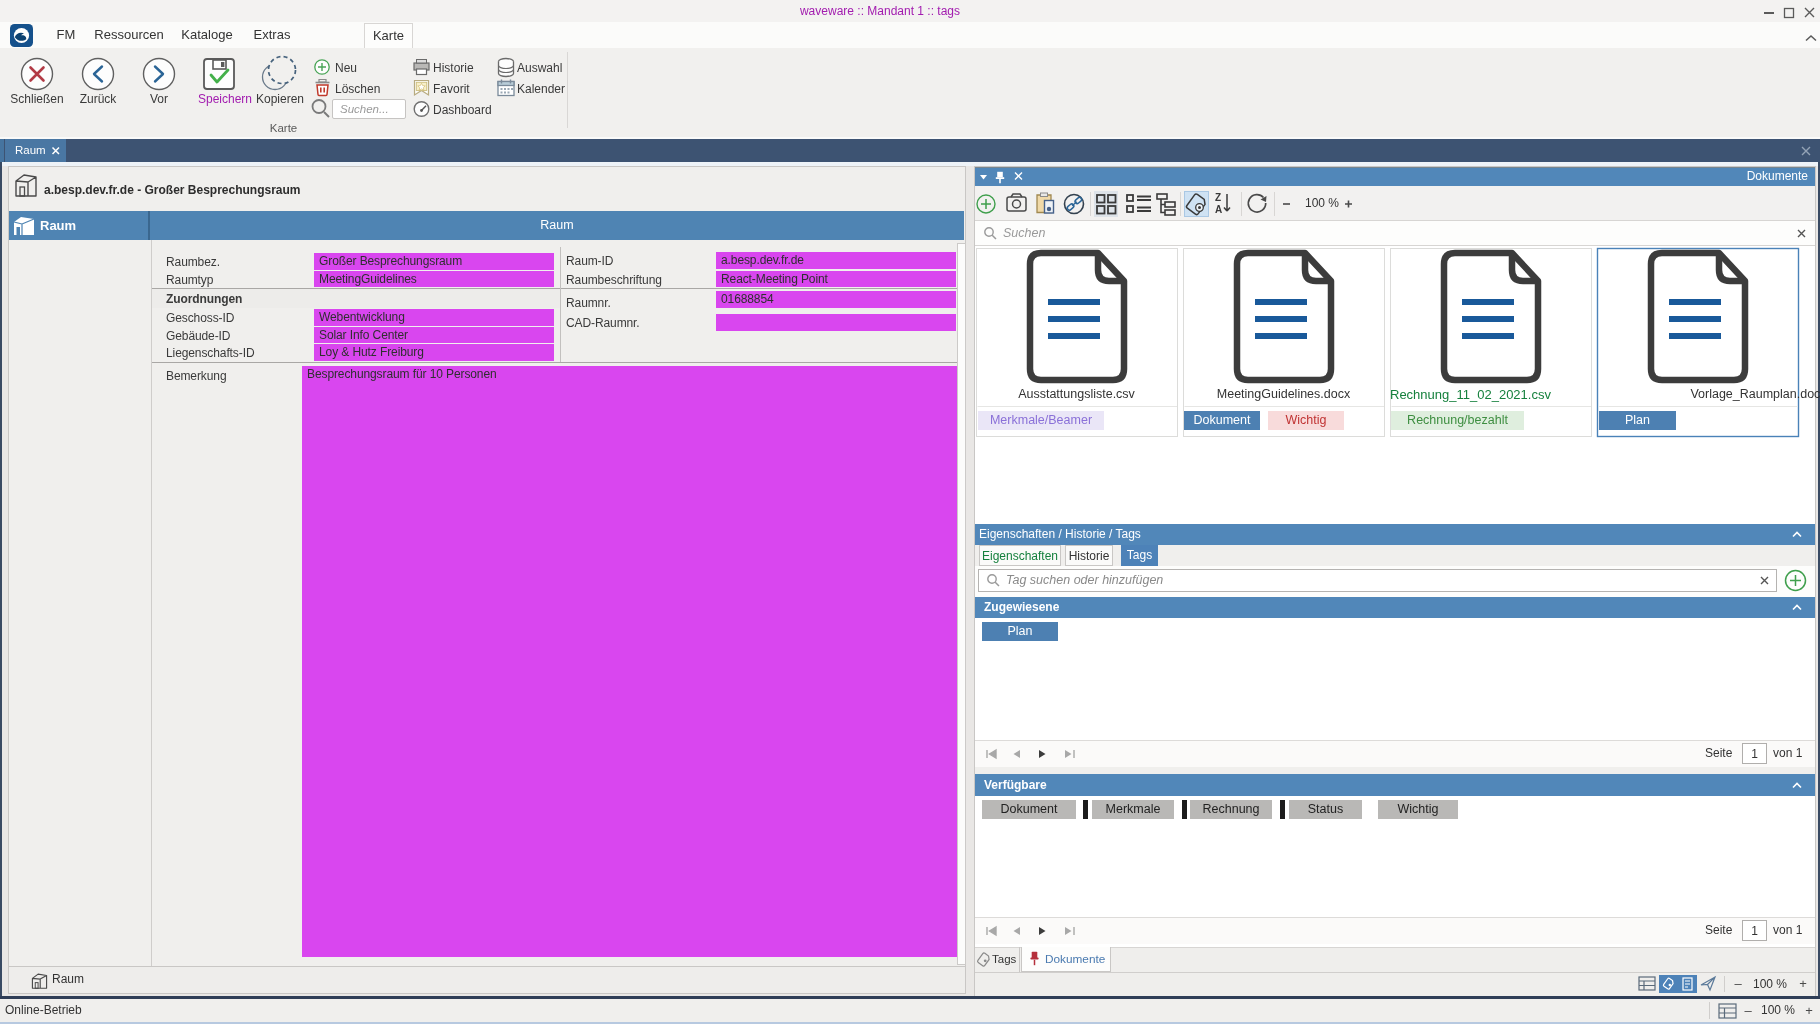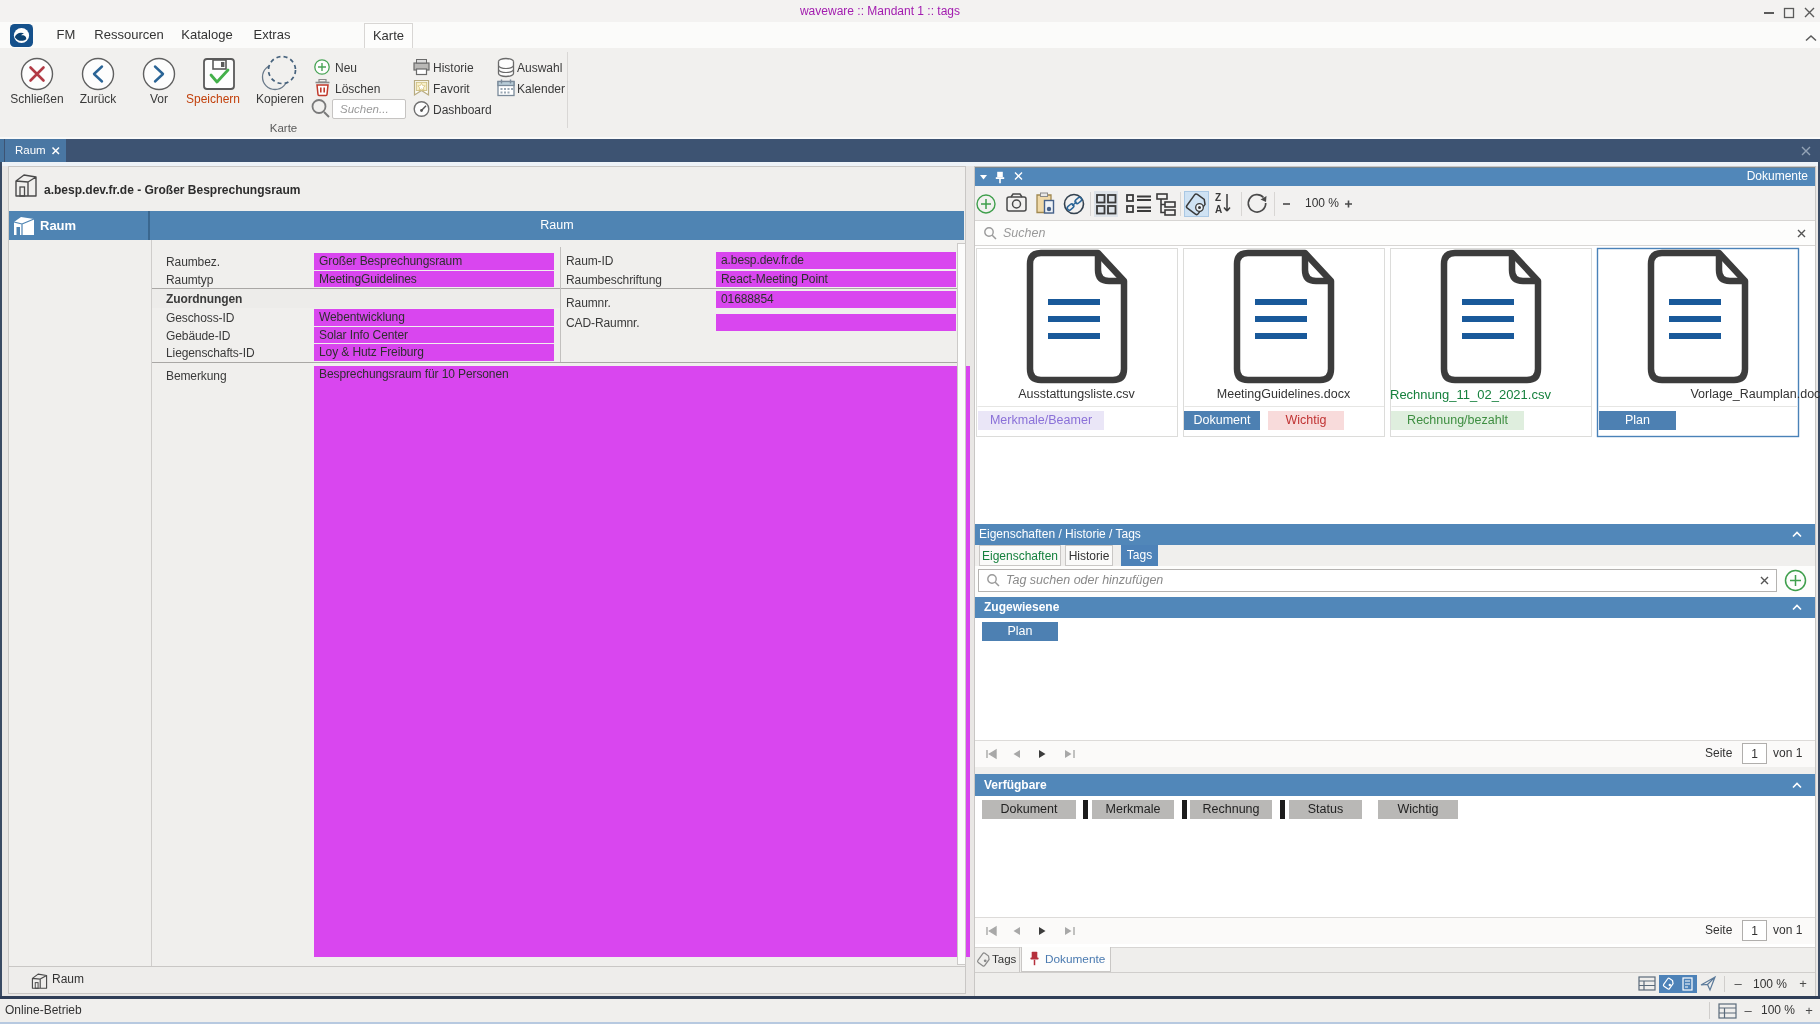--- a/index.html
+++ b/index.html
@@ -108,21 +108,21 @@
           <rect x="511" y="40" width="2" height="2"></rect>
    <rect x="500.5" y="43.5" width="2" height="2"></rect>
           <rect x="504" y="43.5" width="2" height="2"></rect>
           <rect x="507.5" y="43.5" width="2" height="2"></rect>
   </g>
  </g>
 </svg>
 <div class="abs" style="left:7px;top:92px;width:60px;text-align:center;font-size:12px;color:#3a3a3a;">Schließen</div>
 <div class="abs" style="left:68px;top:92px;width:60px;text-align:center;font-size:12px;color:#3a3a3a;">Zurück</div>
 <div class="abs" style="left:129px;top:92px;width:60px;text-align:center;font-size:12px;color:#3a3a3a;">Vor</div>
-<div class="abs" style="left:186px;top:92px;width:66px;text-align:left;font-size:12px;color:#c2410c;">Speichern</div>
+<div class="abs" style="left:186px;top:92px;width:66px;text-align:right;font-size:12px;color:#a21caf;">Speichern</div>
 <div class="abs" style="left:247px;top:92px;width:66px;text-align:center;font-size:12px;color:#3a3a3a;">Kopieren</div>
 <div class="abs" style="left:335px;top:61px;font-size:12px;color:#3a3a3a;">Neu</div>
 <div class="abs" style="left:335px;top:82px;font-size:12px;color:#3a3a3a;">Löschen</div>
 <div class="abs" style="left:332px;top:99px;width:74px;height:20px;background:#fff;border:1px solid #c6c4c2;border-radius:2px;font-size:11.5px;font-style:italic;color:#9a9a9a;line-height:19px;padding-left:7px;">Suchen...</div>
 <div class="abs" style="left:433px;top:61px;font-size:12px;color:#3a3a3a;">Historie</div>
 <div class="abs" style="left:433px;top:82px;font-size:12px;color:#3a3a3a;">Favorit</div>
 <div class="abs" style="left:433px;top:103px;font-size:12px;color:#3a3a3a;">Dashboard</div>
 <div class="abs" style="left:517px;top:61px;font-size:12px;color:#3a3a3a;">Auswahl</div>
 <div class="abs" style="left:517px;top:82px;font-size:12px;color:#3a3a3a;">Kalender</div>
 
@@ -170,21 +170,21 @@
 <div class="abs" style="left:152px;top:289px;width:408px;height:19px;background:#edecea;"></div>
 <div class="lbl abs" style="left:166px;top:292px;font-weight:bold;">Zuordnungen</div>
 <div class="lbl abs" style="left:166px;top:311px;">Geschoss-ID</div>
 <div class="inp" style="left:314px;top:309px;width:240px;height:17px;">Webentwicklung</div>
 <div class="lbl abs" style="left:166px;top:329px;">Gebäude-ID</div>
 <div class="inp" style="left:314px;top:327px;width:240px;height:16px;">Solar Info Center</div>
 <div class="lbl abs" style="left:166px;top:346px;">Liegenschafts-ID</div>
 <div class="inp" style="left:314px;top:344px;width:240px;height:17px;">Loy &amp; Hutz Freiburg</div>
 <div class="abs" style="left:152px;top:362px;width:806px;height:1px;background:#a9a7a5;"></div>
 <div class="lbl abs" style="left:166px;top:369px;">Bemerkung</div>
-<div class="inp" style="left:314px;top:366px;width:656px;height:591px;">Besprechungsraum für 10 Personen</div>
+<div class="inp" style="left:302px;top:366px;width:656px;height:591px;">Besprechungsraum für 10 Personen</div>
 
 <div class="abs" style="left:560px;top:247px;width:1px;height:115px;background:#c2c0be;"></div>
 <div class="lbl abs" style="left:566px;top:254px;">Raum-ID</div>
 <div class="inp" style="left:716px;top:252px;width:240px;height:17px;">a.besp.dev.fr.de</div>
 <div class="lbl abs" style="left:566px;top:273px;">Raumbeschriftung</div>
 <div class="inp" style="left:716px;top:271px;width:240px;height:16px;">React-Meeting Point</div>
 <div class="lbl abs" style="left:566px;top:296px;text-align:center;">Raumnr.</div>
 <div class="inp" style="left:716px;top:291px;width:240px;height:17px;">01688854</div>
 <div class="lbl abs" style="left:566px;top:316px;">CAD-Raumnr.</div>
 <div class="inp" style="left:716px;top:314px;width:240px;height:17px;"></div>

